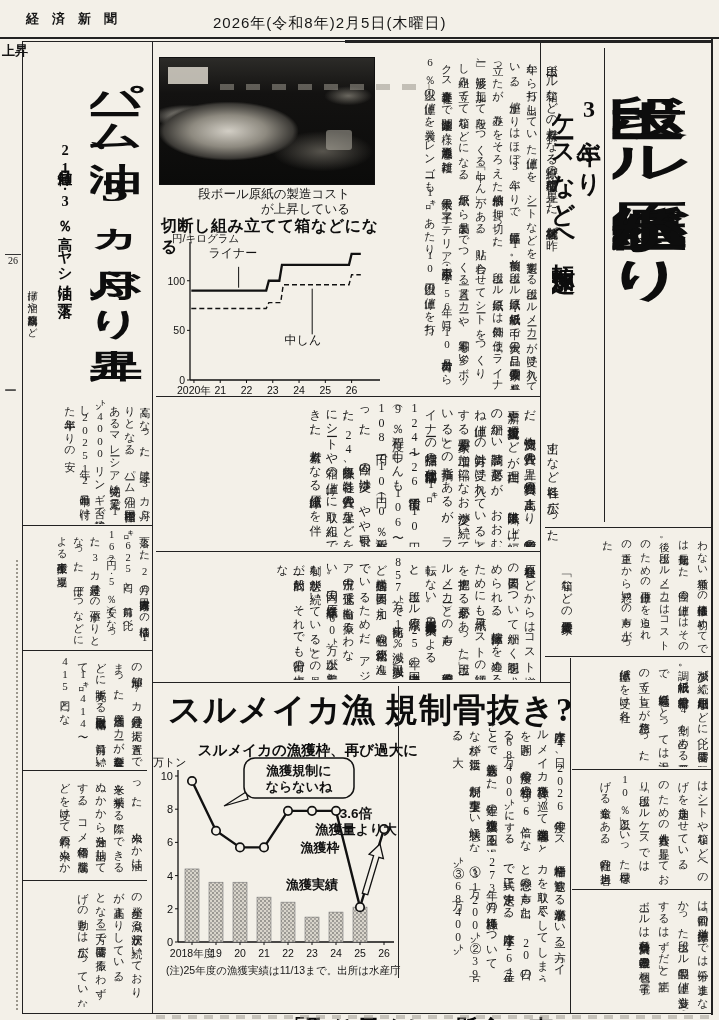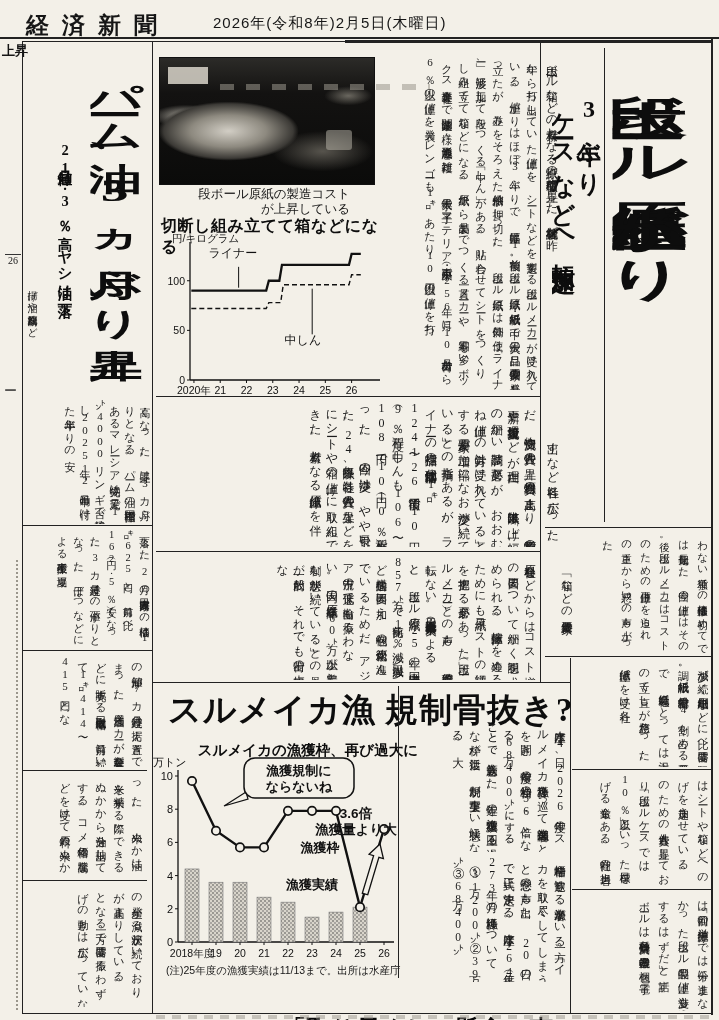--- a/index.html
+++ b/index.html
@@ -31,21 +31,21 @@
   .photo .streak{position:absolute;left:60px;top:26px;width:210px;height:6px;
     background:repeating-linear-gradient(90deg,#9b978d 0 14px,rgba(0,0,0,0) 14px 26px);opacity:.55;}
   .photo .glint{position:absolute;right:22px;bottom:34px;width:26px;height:20px;background:#bdb9ae;opacity:.5;border-radius:3px;}
   .dotted-edge{position:absolute;border-left:2px dotted #9a968c;width:0;}
   .cutoff{position:absolute;height:4px;opacity:.45;
     background:repeating-linear-gradient(90deg,#8f8b82 0 9px,rgba(0,0,0,0) 9px 16px);}
 </style>
 </head>
 <body>
 
-<div class="abs" style="left:26px;top:10px;font-size:23px;font-weight:bold;letter-spacing:13px;">経済新聞</div>
+<div class="abs" style="left:26px;top:10px;font-size:13px;font-weight:bold;letter-spacing:13px;">経済新聞</div>
 <div class="abs" style="left:213px;top:14px;font-size:15px;font-weight:normal;letter-spacing:1px;font-family:'Liberation Sans','DejaVu Sans',sans-serif;">2026年(令和8年)2月5日(木曜日)</div>
 <div class="rule rule-h" style="left:0;top:37px;width:719px;height:2px;"></div>
 
 <div class="rule rule-h" style="left:22px;top:41px;width:690px;"></div>
 <div class="rule rule-h" style="left:345px;top:40px;width:367px;height:3px;"></div>
 <div class="rule rule-v" style="left:711px;top:38px;height:977px;width:2px;"></div>
 <div class="rule rule-v" style="left:22px;top:41px;height:972px;"></div>
 <div class="rule rule-h" style="left:22px;top:1013px;width:690px;"></div>
 
 <div class="abs" style="left:2px;top:42px;font-size:13px;font-weight:bold;">上昇</div>

